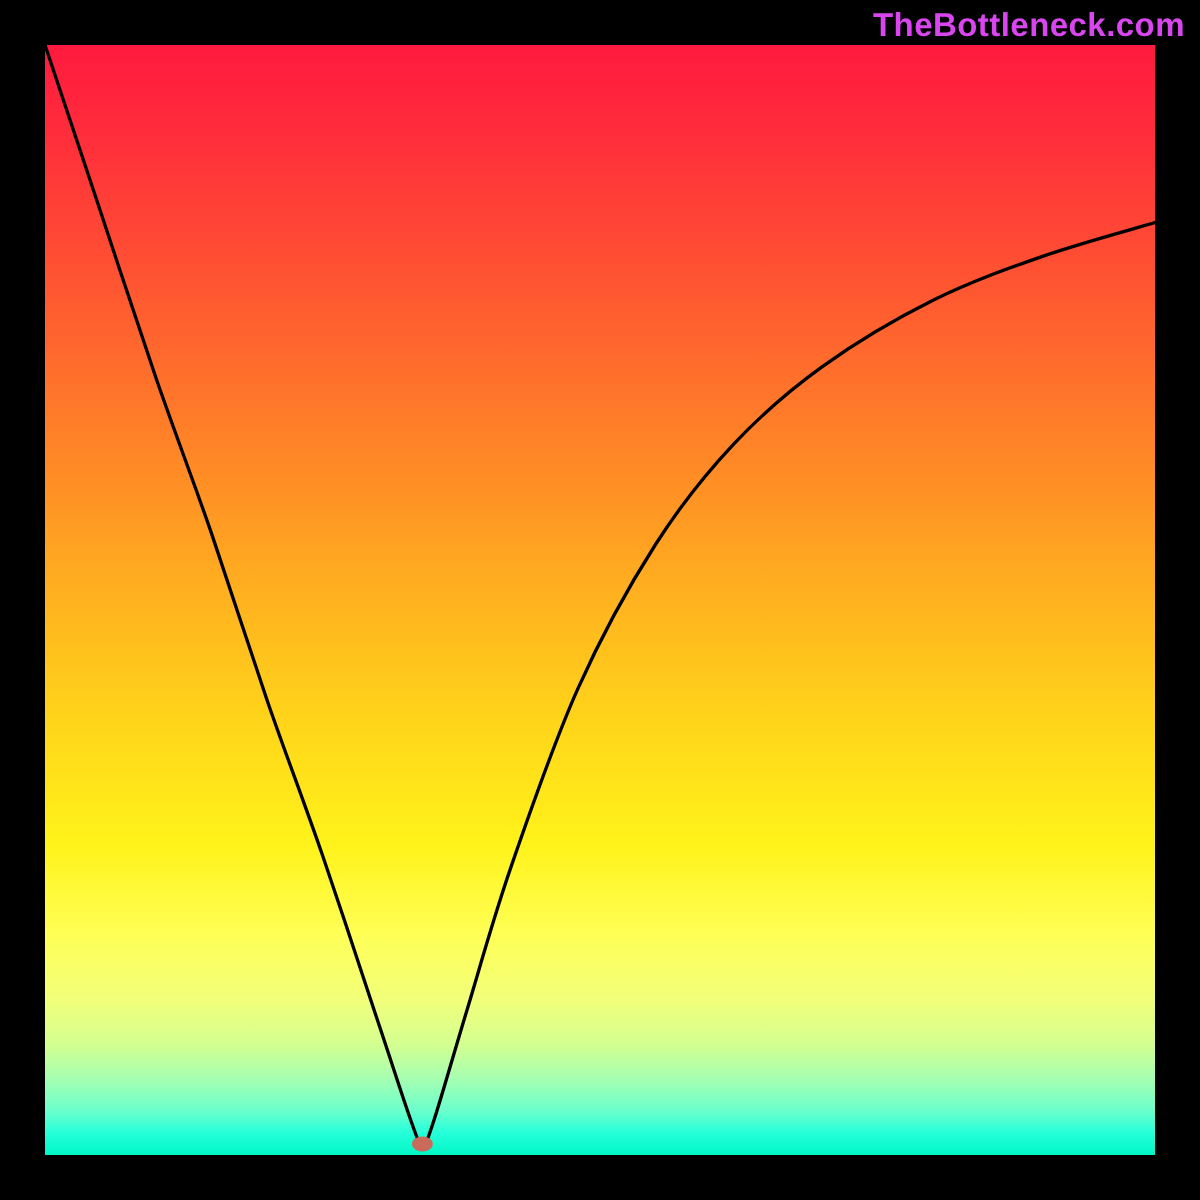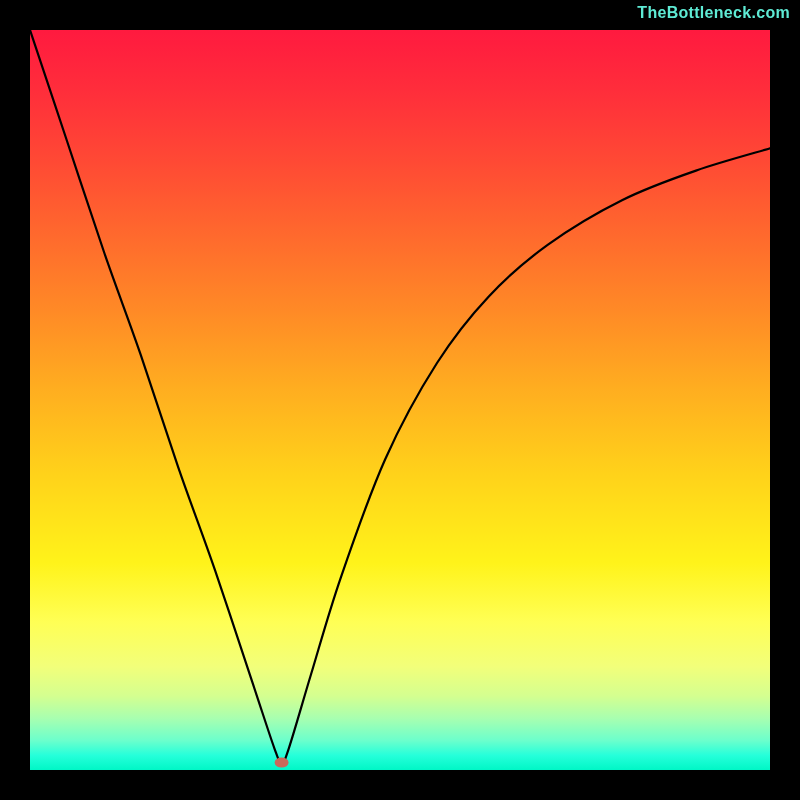--- a/index.html
+++ b/index.html
@@ -8,23 +8,23 @@
     position: relative;
     width: 800px;
     height: 800px;
     background: #000;
   }
   .watermark {
     position: absolute;
     top: 4px;
     right: 10px;
     font-family: Arial, Helvetica, sans-serif;
-    font-size: 16px;
+    font-size: 22px;
     font-weight: 600;
-    color: #5eead4;
+    color: #d946ef;
     letter-spacing: 0.3px;
     z-index: 5;
   }
   .plot {
     position: absolute;
     left: 30px;
     top: 30px;
     width: 740px;
     height: 740px;
     overflow: hidden;

